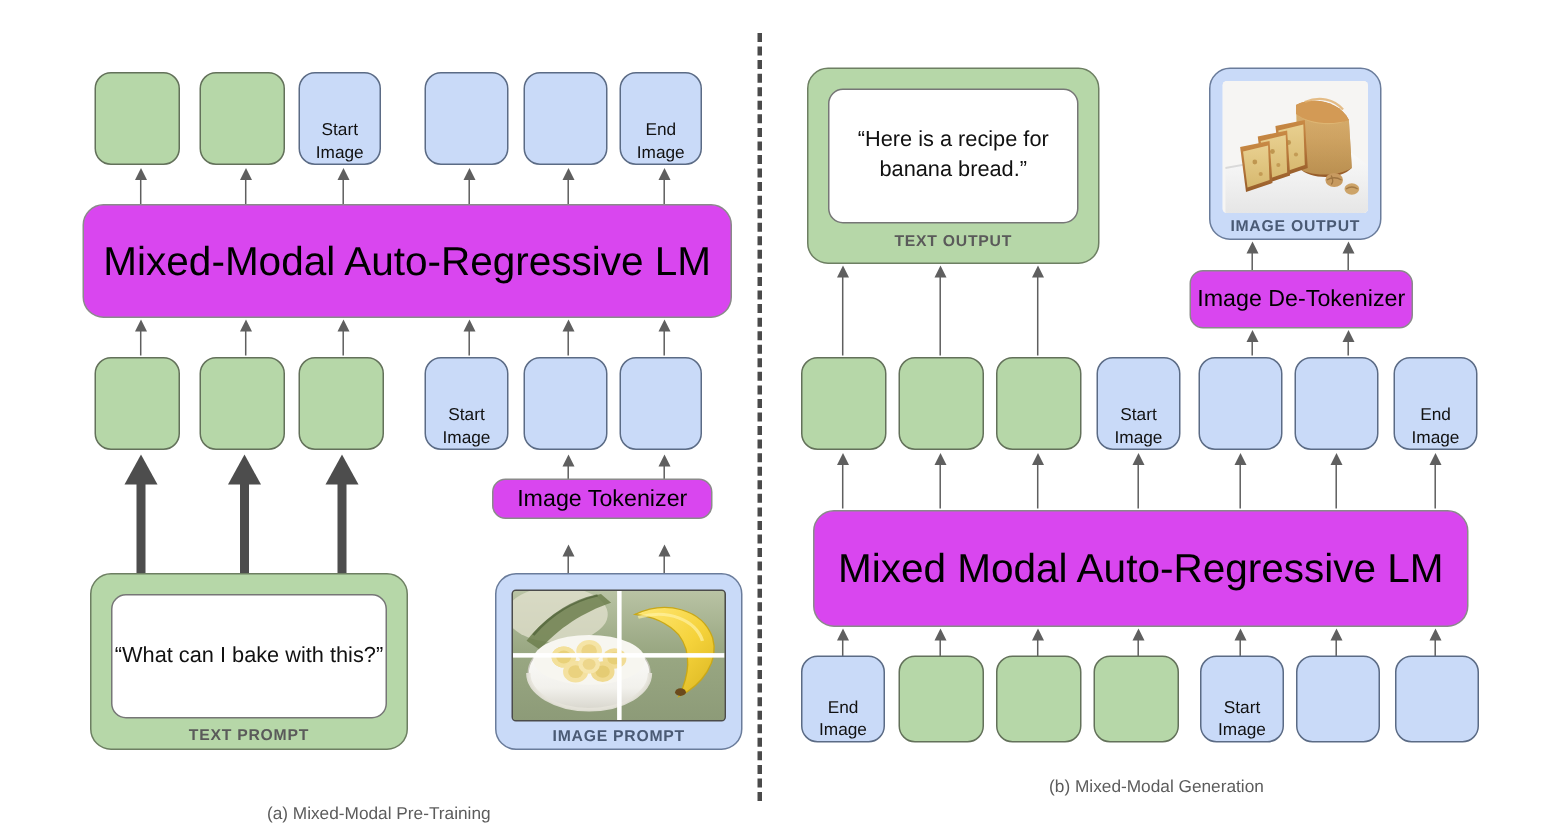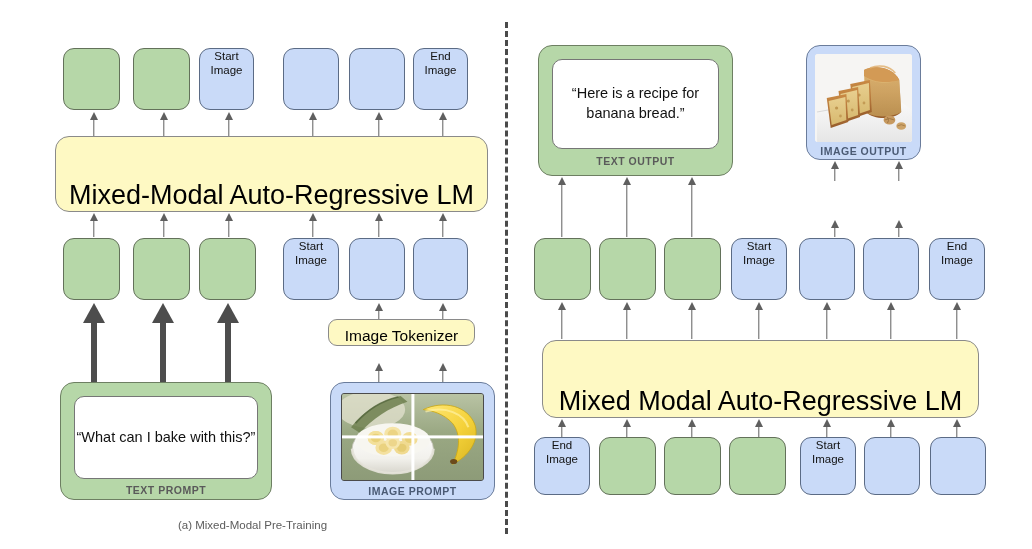--- a/index.html
+++ b/index.html
@@ -17,39 +17,39 @@
     width: 1032px; height: 549px;
   }
 
   .abs { position: absolute; box-sizing: border-box; }
 
   
   .token {
     border-radius: 11px;
     border: 1.4px solid #5a5a5a;
     display: flex;
-    align-items: flex-start;
+    align-items: flex-end;
     justify-content: center;
     text-align: center;
     font-size: 11.5px;
     line-height: 1.25;
     color: #111;
     box-sizing: border-box;
   }
   .token.green { background: #b6d7a8; border-color: #63715a; }
   .token.blue  { background: #c9daf8; border-color: #5b6b85; }
   .token .lbl { display: block; }
 
   
   .block {
-    background: #fef9c3;
+    background: #d946ef;
     border: 1.4px solid #8a8a8a;
     border-radius: 12px;
     display: flex;
-    align-items: flex-end;
+    align-items: center;
     justify-content: center;
     color: #000;
     box-sizing: border-box;
   }
   .lm-block { font-size: 27px; border-radius: 14px; }
   .tok-block { font-size: 15.5px; border-radius: 9px; }
 
   
   .panelbox {
     border-radius: 14px;
@@ -329,21 +329,21 @@
 
         <path d="M9 56 A36 25 0 0 0 81 56" fill="none" stroke="#e5e3da" stroke-width="2.5" opacity="0.9"></path>
       </svg>
 
       <div class="grid-line" style="left:50%; top:0; width:3.2px; height:100%; transform:translateX(-50%);"></div>
       <div class="grid-line" style="top:50%; left:0; height:3.2px; width:100%; transform:translateY(-50%);"></div>
     </div>
     <div class="caption" style="margin-top:4px;">IMAGE PROMPT</div>
   </div>
 
-  <div class="subcap" style="left:0; top:519px; width:505px;">(a) Mixed-Modal Pre-Training</div>
+  <div class="subcap" style="left:0; top:537px; width:505px;">(a) Mixed-Modal Pre-Training</div>
 
   <div class="abs panelbox" style="left:538px; top:45px; width:195px; height:131px; padding:13px 13px 0 13px;">
     <div class="inner-white" style="width:100%; height:90px;">
       <span>“Here is a recipe for banana bread.”</span>
     </div>
     <div class="caption" style="margin-top:6px;">TEXT OUTPUT</div>
   </div>
 
   <div class="abs panelbox bluebox" style="left:806px; top:45px; width:115px; height:115px; padding:8px 8px 0 8px;">
     <div class="photo" style="width:100%; height:88px; background:#f3f3f5;" title="sliced banana bread loaf with walnuts">
@@ -404,20 +404,23 @@
 
   <div class="arrow abs" style="left:826px; top:161px; width:18px; height:20px;">
     <div class="head"></div>
       <div class="shaft" style="top:7px; width:1.4px; height:13px;"></div>
   </div>
   <div class="arrow abs" style="left:890px; top:161px; width:18px; height:20px;">
     <div class="head"></div>
       <div class="shaft" style="top:7px; width:1.4px; height:13px;"></div>
   </div>
 
+  <div class="abs block tok-block" style="left:793px; top:180px; width:149px; height:39px;">
+    <span>Image De-Tokenizer</span>
+  </div>
 
   <div class="arrow abs" style="left:826px; top:220px; width:18px; height:17px;">
     <div class="head"></div>
       <div class="shaft" style="top:7px; width:1.4px; height:10px;"></div>
   </div>
   <div class="arrow abs" style="left:890px; top:220px; width:18px; height:17px;">
     <div class="head"></div>
       <div class="shaft" style="top:7px; width:1.4px; height:10px;"></div>
   </div>
 
@@ -533,14 +536,15 @@
   <div class="abs token blue" style="left:800px; top:437px; width:56px; height:58px;">
     <span class="lbl">Start Image</span>
   </div>
   <div class="abs token blue" style="left:864px; top:437px; width:56px; height:58px;">
     <span class="lbl"></span>
   </div>
   <div class="abs token blue" style="left:930px; top:437px; width:56px; height:58px;">
     <span class="lbl"></span>
   </div>
 
+  <div class="subcap" style="left:510px; top:519px; width:522px;">(b) Mixed-Modal Generation</div>
 
 </div>
 
 </body></html>

